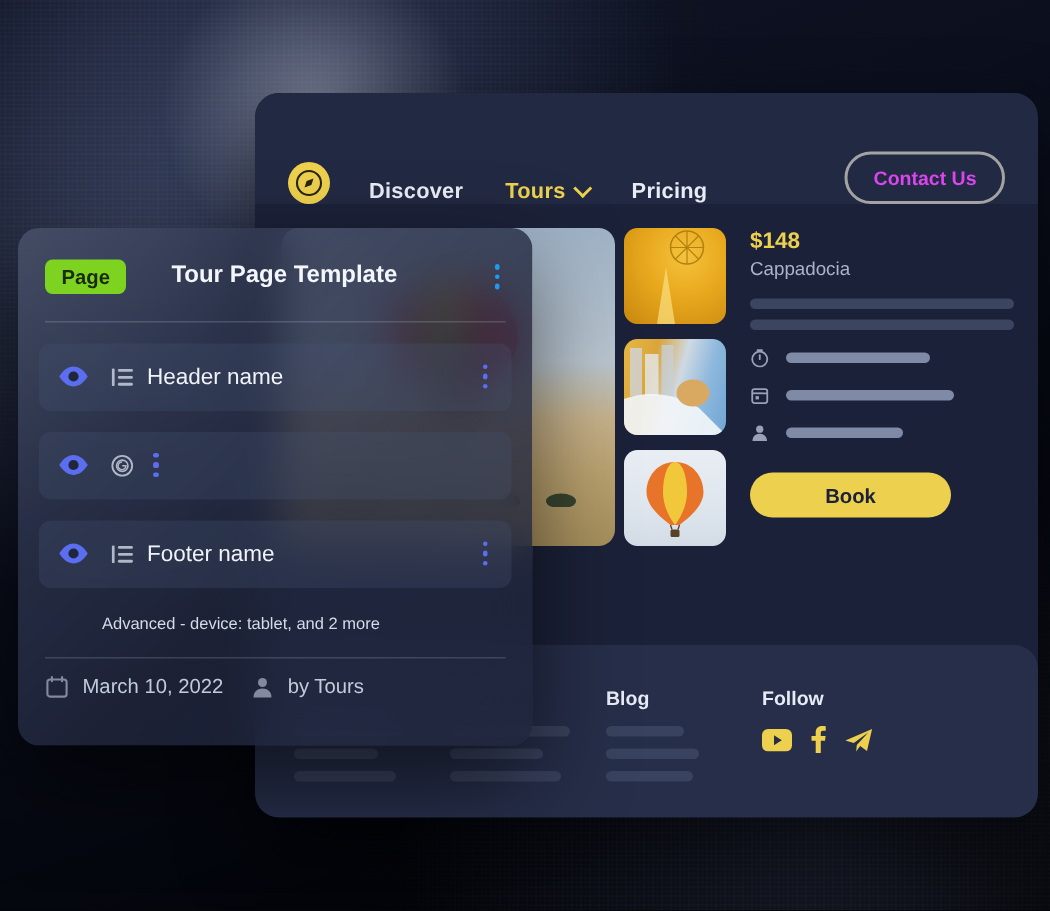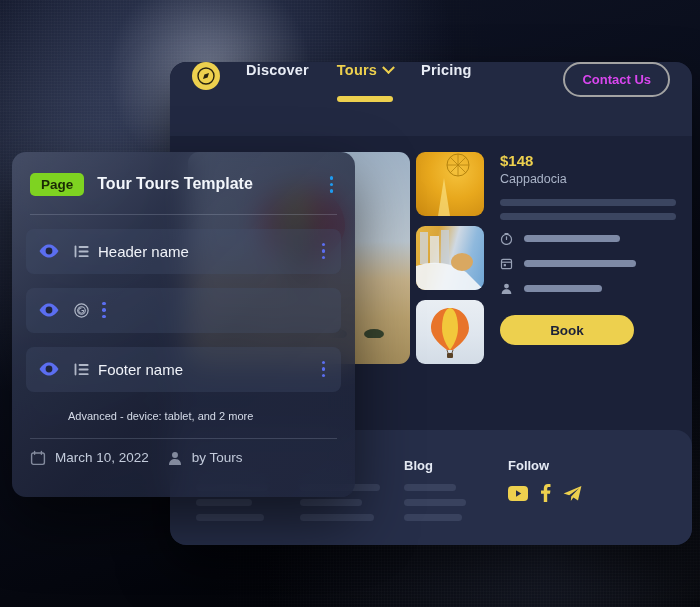--- a/index.html
+++ b/index.html
@@ -53,21 +53,21 @@
     overflow:hidden;
     box-shadow:0 22px 50px rgba(0,0,0,.55);
   }
 
   
   .navbar {
     position:absolute; left:0; top:0;
     width:522px; height:74px;
     background:#222942;
     border-radius:16px 16px 0 0;
-    display:flex; align-items:flex-start;
+    display:flex; align-items:flex-end;
     padding:0 22px;
   }
   .logo {
     width:28px; height:28px; border-radius:50%;
     background:#edd04e;
     display:flex; align-items:center; justify-content:center;
     flex:0 0 auto;
   }
   .logo svg { display:block; }
   .nav-links { display:flex; align-items:center; gap:28px; margin-left:26px; }
@@ -180,21 +180,21 @@
     backdrop-filter:blur(14px);
     -webkit-backdrop-filter:blur(14px);
     box-shadow:0 26px 60px rgba(0,0,0,.55);
     overflow:hidden;
   }
   .card-head { display:flex; align-items:center; padding:20px 18px 0 18px; }
   .badge {
     background:#7ed321; color:#1a2a05;
     font-size:13.5px; font-weight:bold;
     padding:4px 11px; border-radius:5px;
-    margin-right:13px;
+    margin-right:30px;
   }
   .card-title { font-size:16px; font-weight:bold; color:#f3f6fb; flex:1; }
   .kebab { display:flex; flex-direction:column; gap:3px; align-items:center; padding:4px; }
   .kebab i { width:3.5px; height:3.5px; border-radius:50%; background:#1e9bf0; display:block; }
   .kebab.indigo i { background:#5b6ef0; }
 
   .card-divider { height:1px; background:rgba(190,200,220,.22); margin:17px 18px 0 18px; }
 
   .rows { padding:14px 14px 0 14px; }
   .row {
@@ -370,21 +370,21 @@
           </svg>
         </div>
       </div>
     </div>
   </div>
 
   <div class="card">
 
     <div class="card-head">
       <span class="badge">Page</span>
-      <span class="card-title">Tour Tours Template</span>
+      <span class="card-title">Tour Page Template</span>
       <span class="kebab">
           <i></i>
           <i></i>
           <i></i>
         </span>
     </div>
 
     <div class="card-divider"></div>
 
     <div class="rows">

